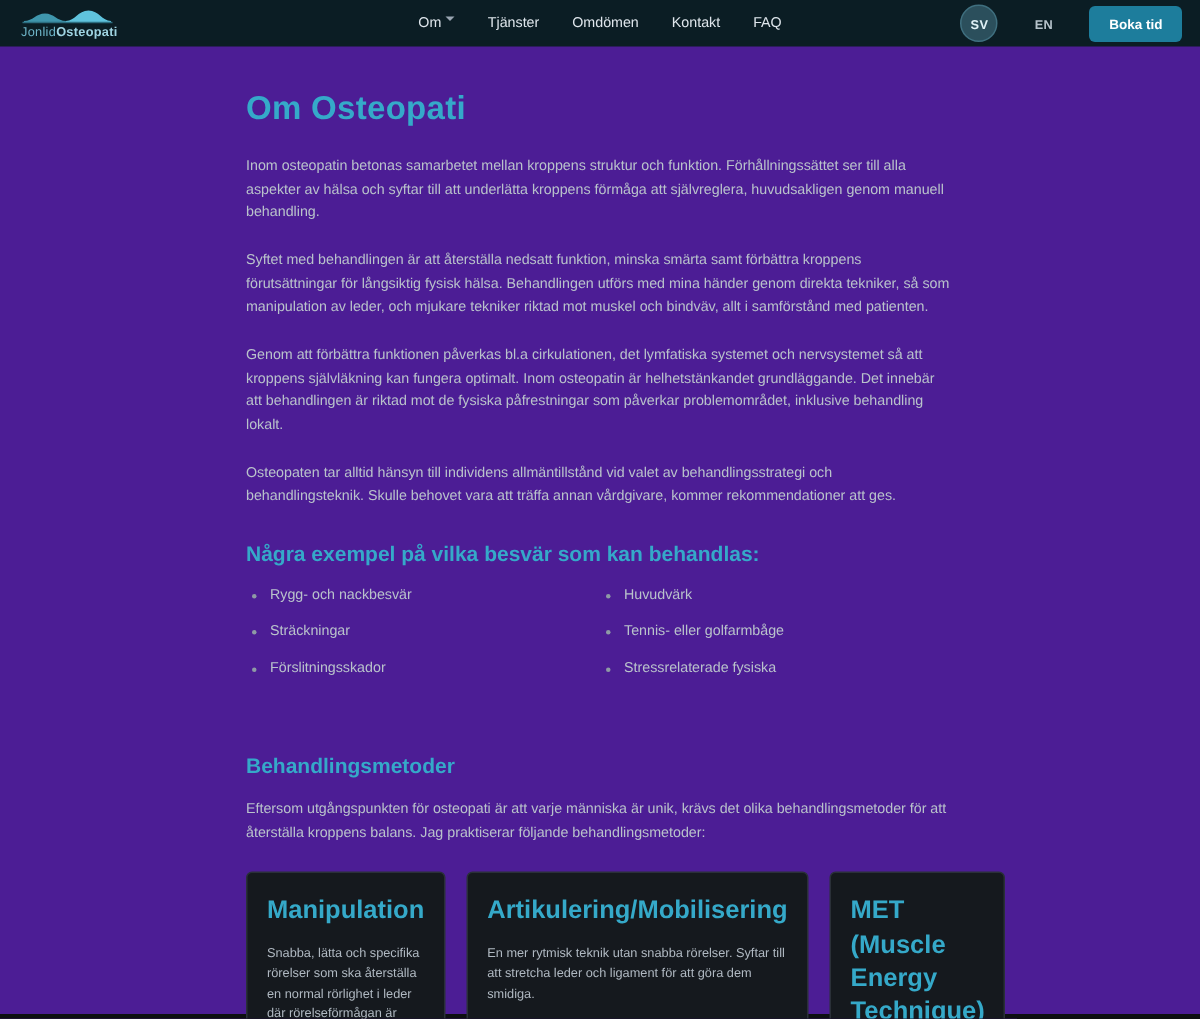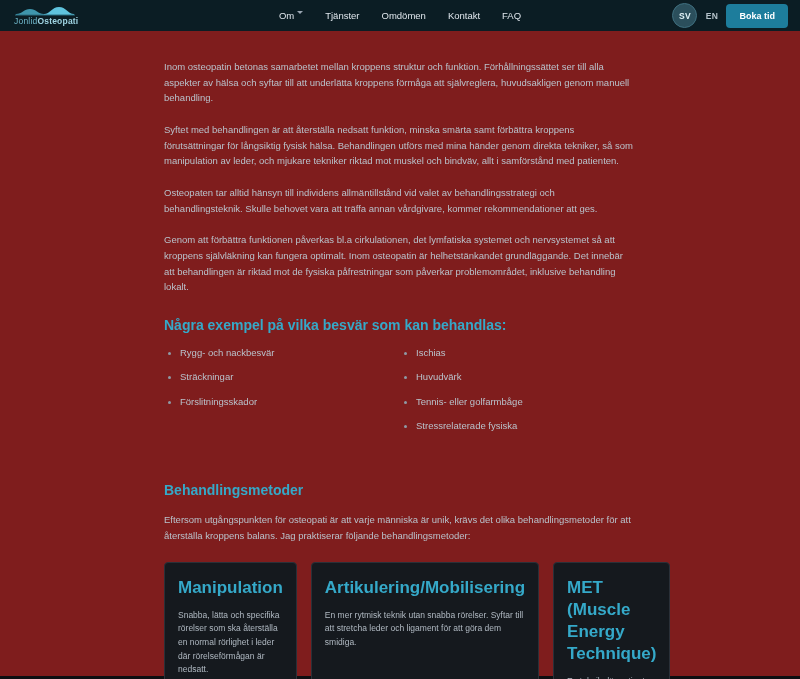--- a/index.html
+++ b/index.html
@@ -4,21 +4,21 @@
 <style>
   * { box-sizing: border-box; }
   html, body {
     margin: 0; padding: 0;
     width: 800px; height: 679px;
     background: #0d0f12;
     font-family: "Liberation Sans", sans-serif;
     color: #c9ced6;
     overflow: hidden;
   }
-  .page { width: 800px; height: 676px; position: relative; background: #7f1d1d; }
+  .page { width: 800px; height: 676px; position: relative; background: #4c1d95; }
 
   
   .header {
     height: 31px;
     background: #0b1d24;
     display: flex;
     align-items: center;
     padding: 0 12px;
     position: relative;
   }
@@ -49,21 +49,21 @@
   .caret {
     width: 0; height: 0;
     border-left: 3px solid transparent;
     border-right: 3px solid transparent;
     border-top: 3.5px solid #9aa6b2;
     display: inline-block; margin-top: 1px;
   }
 
   .header-right {
     margin-left: auto;
-    display: flex; align-items: center; gap: 2px;
+    display: flex; align-items: center; gap: 18px;
     z-index: 3;
   }
   .lang {
     width: 25px; height: 25px; border-radius: 50%;
     display: flex; align-items: center; justify-content: center;
     font-size: 8.5px; font-weight: bold; letter-spacing: .3px;
   }
   .lang.active { background: #2b4f5c; color: #dff1f7; border: 1px solid #3f6f7f; }
   .lang.inactive { background: transparent; color: #b6c3cb; }
   .cta {
@@ -176,39 +176,39 @@
         <span>EN</span>
       </div>
       <div class="cta">
         <span>Boka tid</span>
       </div>
     </div>
   </div>
 
   <div class="main">
 
+    <h1 class="title">Om Osteopati</h1>
 
     <p class="body">Inom osteopatin betonas samarbetet mellan kroppens struktur och funktion. Förhållningssättet ser till alla aspekter av hälsa och syftar till att underlätta kroppens förmåga att självreglera, huvudsakligen genom manuell behandling.</p>
     <p class="body">Syftet med behandlingen är att återställa nedsatt funktion, minska smärta samt förbättra kroppens förutsättningar för långsiktig fysisk hälsa. Behandlingen utförs med mina händer genom direkta tekniker, så som manipulation av leder, och mjukare tekniker riktad mot muskel och bindväv, allt i samförstånd med patienten.</p>
+    <p class="body">Genom att förbättra funktionen påverkas bl.a cirkulationen, det lymfatiska systemet och nervsystemet så att kroppens självläkning kan fungera optimalt. Inom osteopatin är helhetstänkandet grundläggande. Det innebär att behandlingen är riktad mot de fysiska påfrestningar som påverkar problemområdet, inklusive behandling lokalt.</p>
     <p class="body">Osteopaten tar alltid hänsyn till individens allmäntillstånd vid valet av behandlingsstrategi och behandlingsteknik. Skulle behovet vara att träffa annan vårdgivare, kommer rekommendationer att ges.</p>
-    <p class="body">Genom att förbättra funktionen påverkas bl.a cirkulationen, det lymfatiska systemet och nervsystemet så att kroppens självläkning kan fungera optimalt. Inom osteopatin är helhetstänkandet grundläggande. Det innebär att behandlingen är riktad mot de fysiska påfrestningar som påverkar problemområdet, inklusive behandling lokalt.</p>
 
     <h2 class="section">Några exempel på vilka besvär som kan behandlas:</h2>
 
     <div class="cols">
       <div class="col">
         <ul class="list">
           <li><span>Rygg- och nackbesvär</span></li>
           <li><span>Sträckningar</span></li>
           <li><span>Förslitningsskador</span></li>
         </ul>
       </div>
       <div class="col">
         <ul class="list">
-          <li><span>Ischias</span></li>
           <li><span>Huvudvärk</span></li>
           <li><span>Tennis- eller golfarmbåge</span></li>
           <li><span>Stressrelaterade fysiska</span></li>
         </ul>
       </div>
     </div>
 
     <h2 class="section methods">Behandlingsmetoder</h2>
     <p class="body">Eftersom utgångspunkten för osteopati är att varje människa är unik, krävs det olika behandlingsmetoder för att återställa kroppens balans. Jag praktiserar följande behandlingsmetoder:</p>
 

